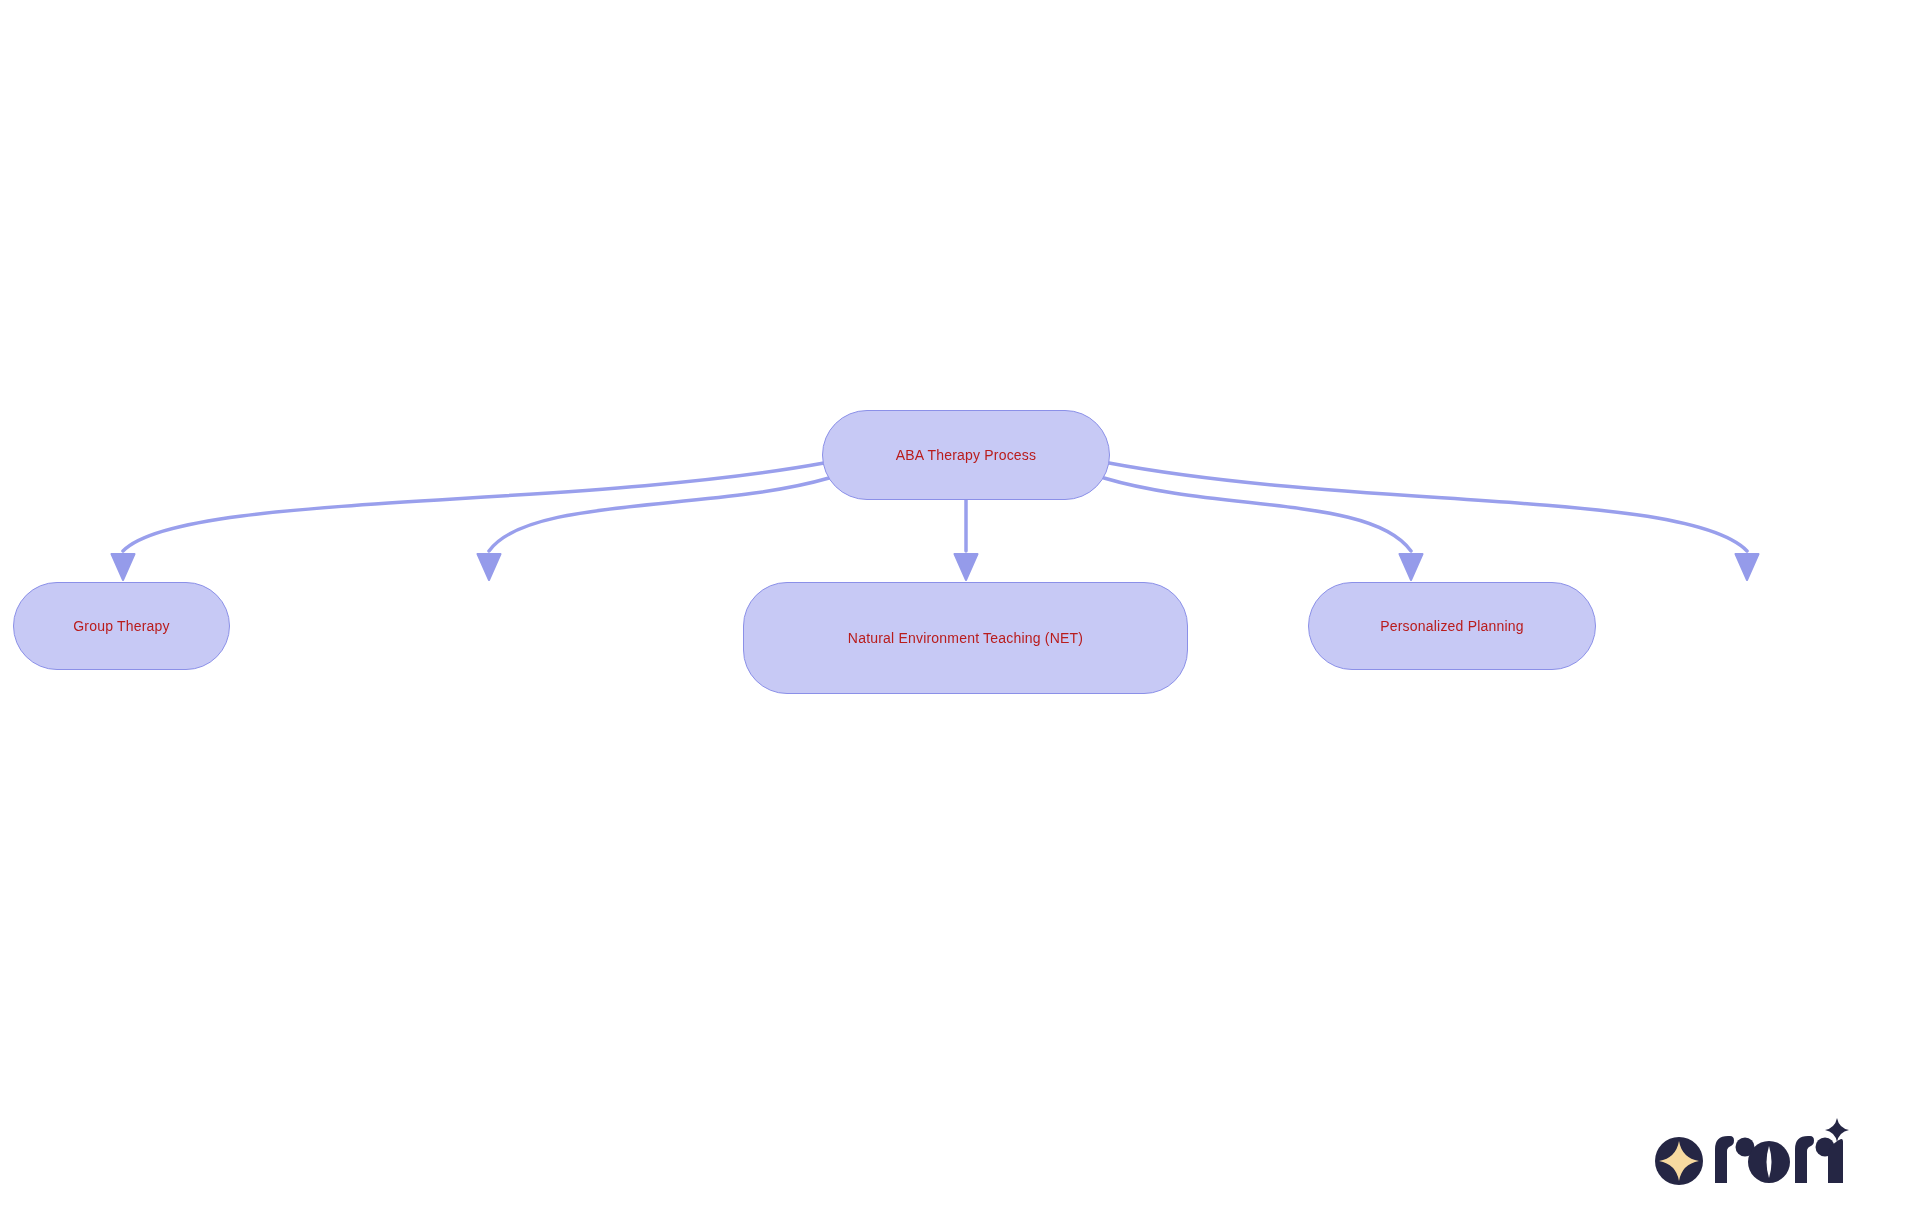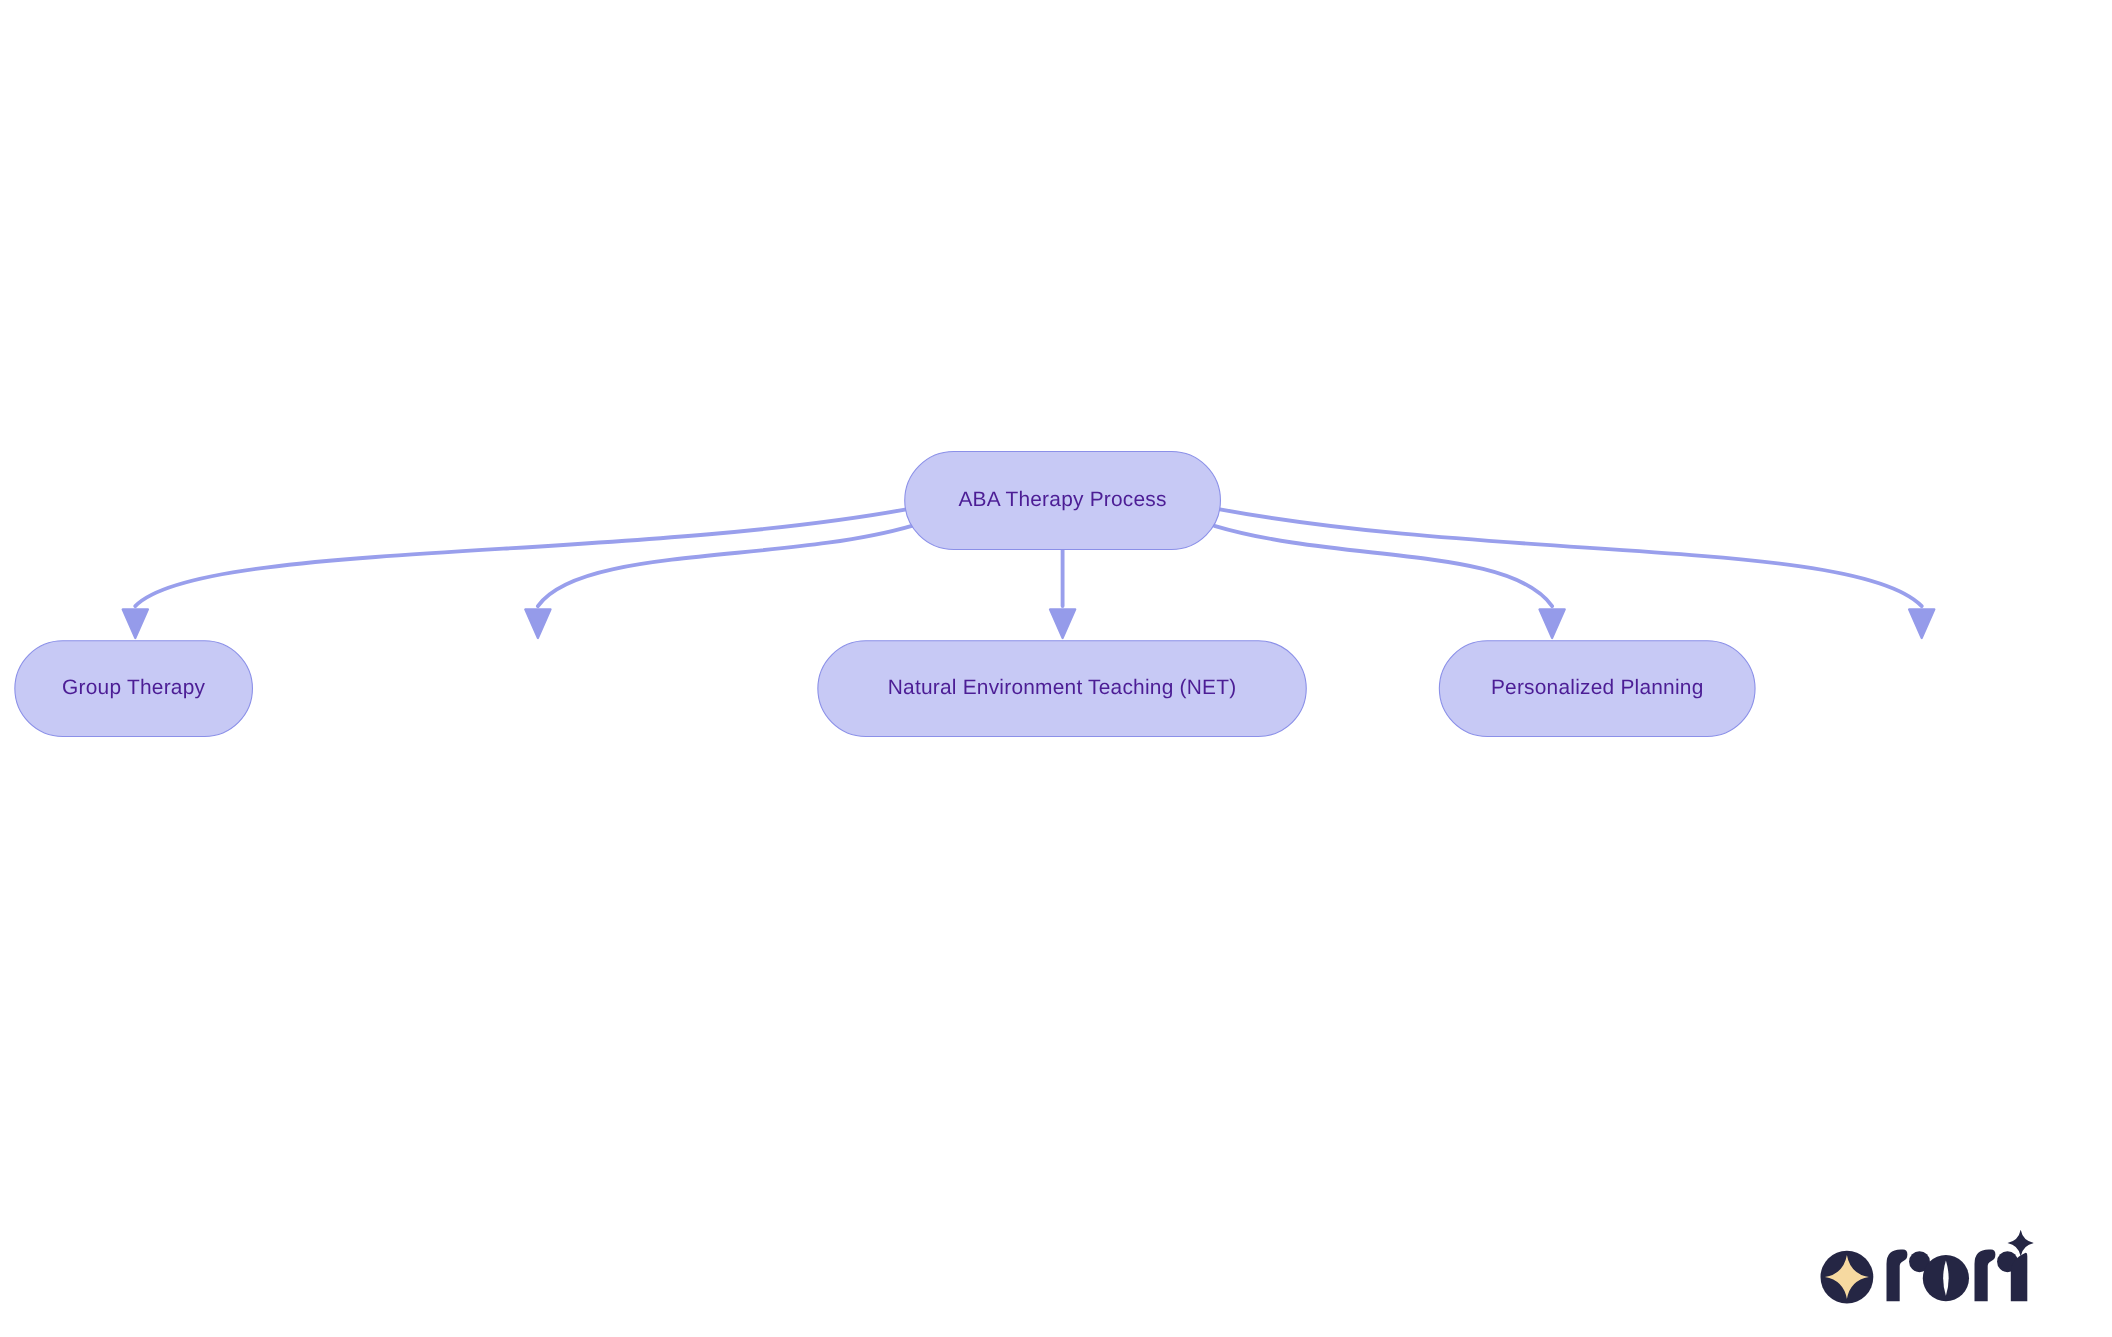--- a/index.html
+++ b/index.html
@@ -26,22 +26,22 @@
   }
   .node {
     position: absolute;
     display: flex;
     align-items: center;
     justify-content: center;
     box-sizing: border-box;
     background: #c7c9f5;
     border: 1.6px solid #8b90e8;
     border-radius: 44px;
-    color: #4c1d95;
-    font-size: 19px;
+    color: #b91c1c;
+    font-size: 14px;
     letter-spacing: 0.2px;
     text-align: center;
     white-space: nowrap;
   }
   .node span {
     display: block;
     padding: 0 12px;
   }
   .logo {
     position: absolute;
@@ -80,21 +80,21 @@
 
   <div class="node" style="left:822px; top:410px; width:288px; height:90px; border-radius:45px;">
     <span>ABA Therapy Process</span>
   </div>
 
   <div class="node" style="left:13px; top:582px; width:217px; height:88px;">
     <span>Group Therapy</span>
   </div>
 
 
-  <div class="node" style="left:743px; top:582px; width:445px; height:88px;">
+  <div class="node" style="left:743px; top:582px; width:445px; height:112px;">
     <span>Natural Environment Teaching (NET)</span>
   </div>
 
   <div class="node" style="left:1308px; top:582px; width:288px; height:88px;">
     <span>Personalized Planning</span>
   </div>
 
 
   <div class="logo" role="img" aria-label="rori">
     <svg viewBox="0 0 200 72" xmlns="http://www.w3.org/2000/svg">

